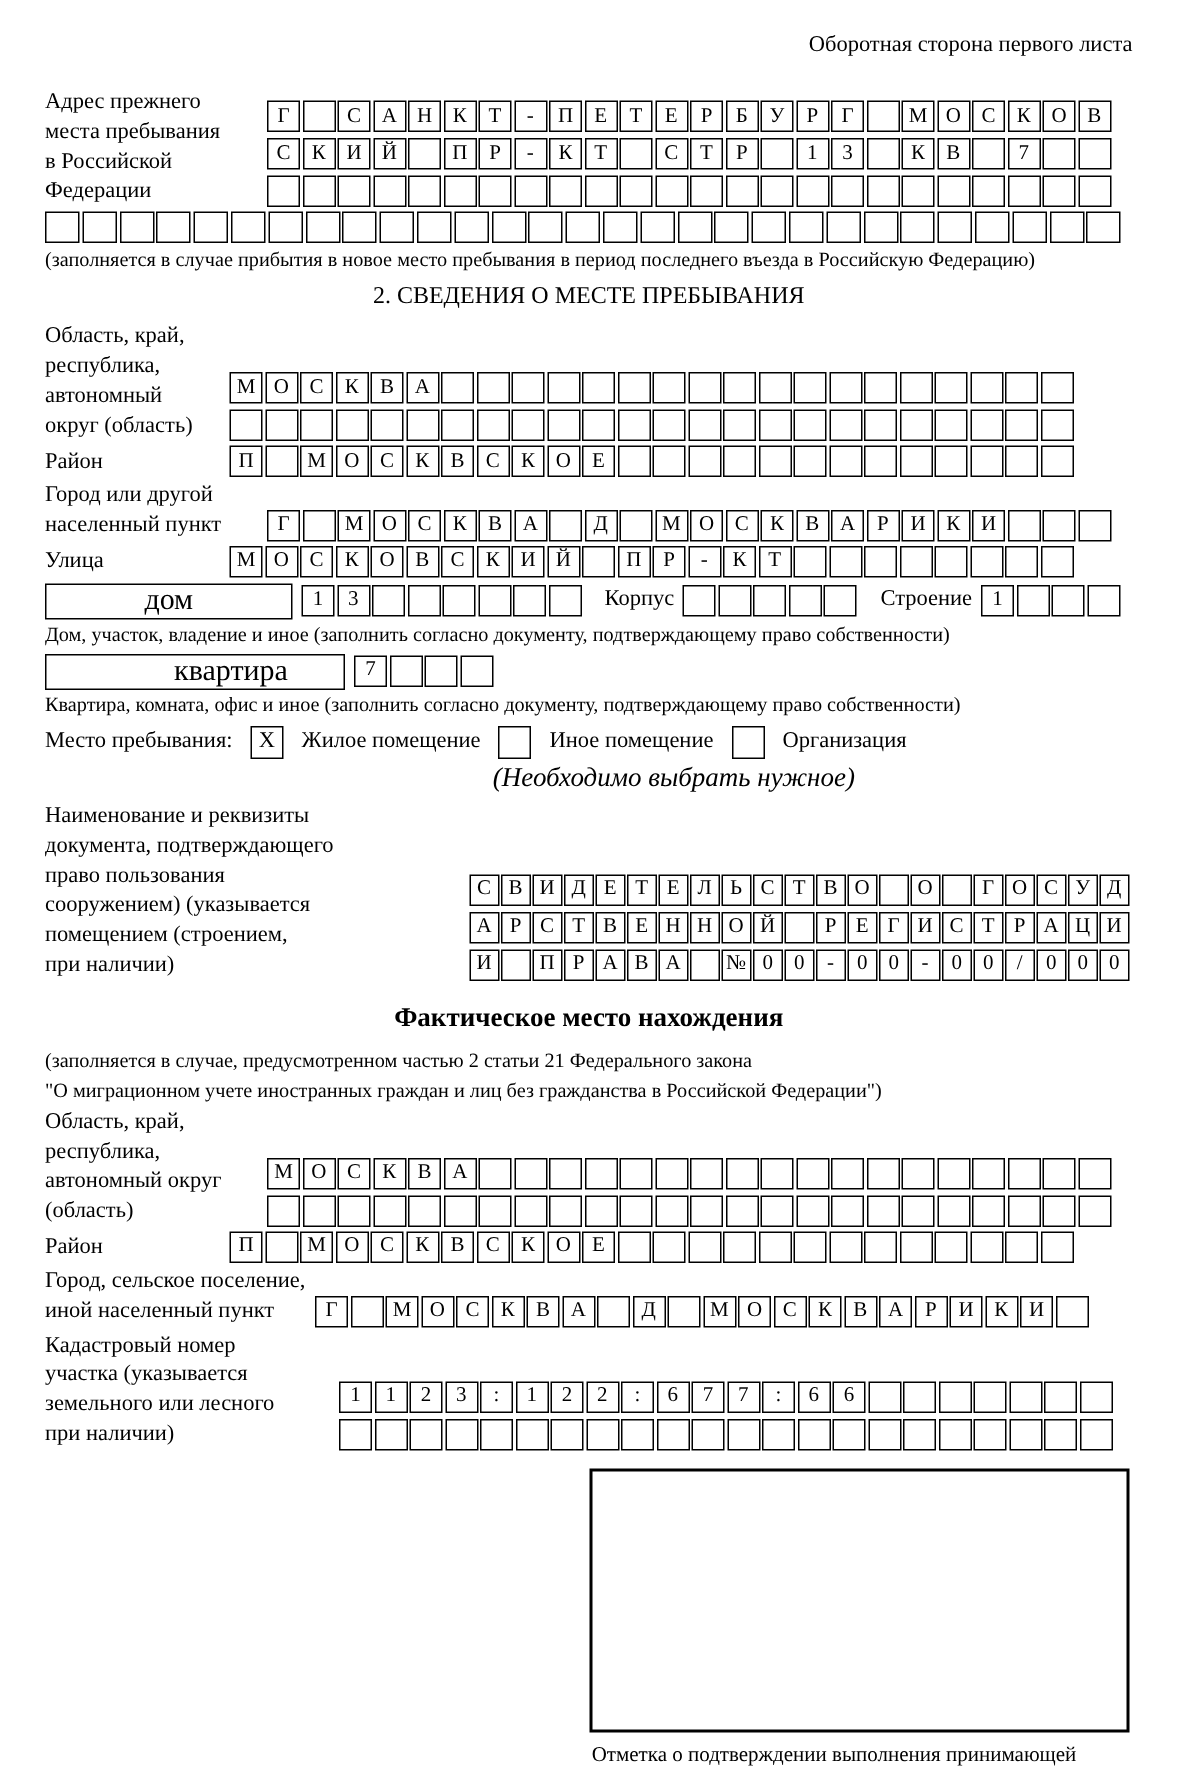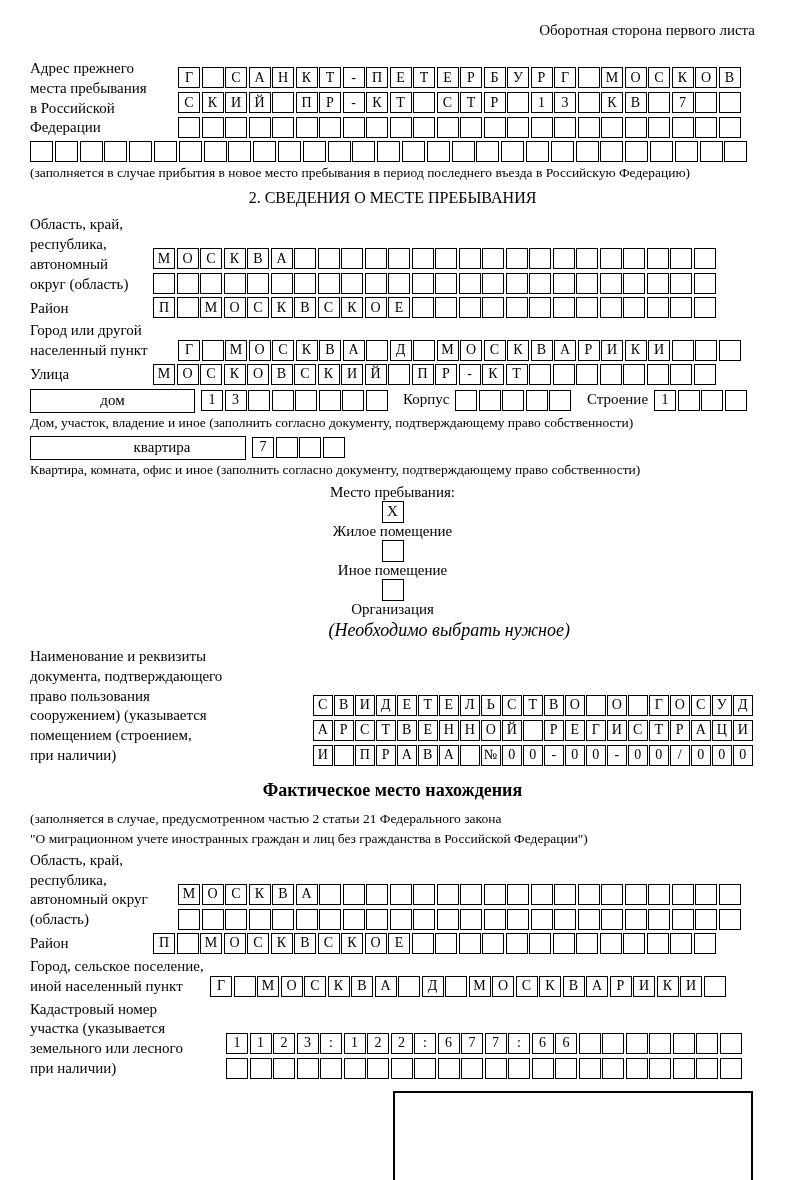--- a/index.html
+++ b/index.html
@@ -25,27 +25,27 @@
   .fullrow .cell{width:23px;margin-right:1.8px;}
   .doc .cell{width:19.5px;}
 
   .note-center{text-align:left;font-size:13.5px;margin:1px 0 4px;}
   .note-left{font-size:13.5px;margin:1px 0 5px;}
   .h2{font-weight:normal;font-size:16px;text-align:center;margin:8px 0 8px;}
   .h2b{font-weight:bold;font-size:18px;text-align:center;margin:14px 0 10px;}
 
   .house-row{display:flex;align-items:flex-start;margin:4px 0 2px;}
   .label-box{box-sizing:border-box;border:1.6px solid #000;height:24px;display:flex;
-             align-items:center;justify-content:center;font-size:15px;background:#fff;flex:0 0 auto;}
+             align-items:center;justify-content:center;font-size:20px;background:#fff;flex:0 0 auto;}
   .label-box.dom{width:165px;margin-right:6px;}
-  .label-box.kv{width:216px;margin-right:6px;padding-left:48px;}
+  .label-box.kv{width:200px;margin-right:6px;padding-left:48px;}
   .house-row .cells{margin-top:1px;}
   .inl{font-size:15px;margin:2px 6px 0 14px;flex:0 0 auto;}
 
-  .stay-row{display:flex;align-items:center;margin:6px 0 2px;font-size:15px;flex-direction:column;}
+  .stay-row{display:flex;align-items:center;margin:6px 0 2px;font-size:15px;}
   .chk{box-sizing:border-box;width:22px;height:22px;border:1.6px solid #000;display:flex;
        align-items:center;justify-content:center;font-size:15px;margin:0 12px 0 12px;flex:0 0 auto;}
   .note-choose{font-size:18px;text-align:right;width:430px;margin:0 0 6px 110px;font-style:italic;}
 
   .mark-box{box-sizing:border-box;width:360px;height:176px;border:2px solid #000;margin:12px 0 6px 363px;}
   .mark-note{width:452px;margin-left:300px;text-align:center;font-size:14px;line-height:1.45;}
 </style>
 </head>
 <body>
 

